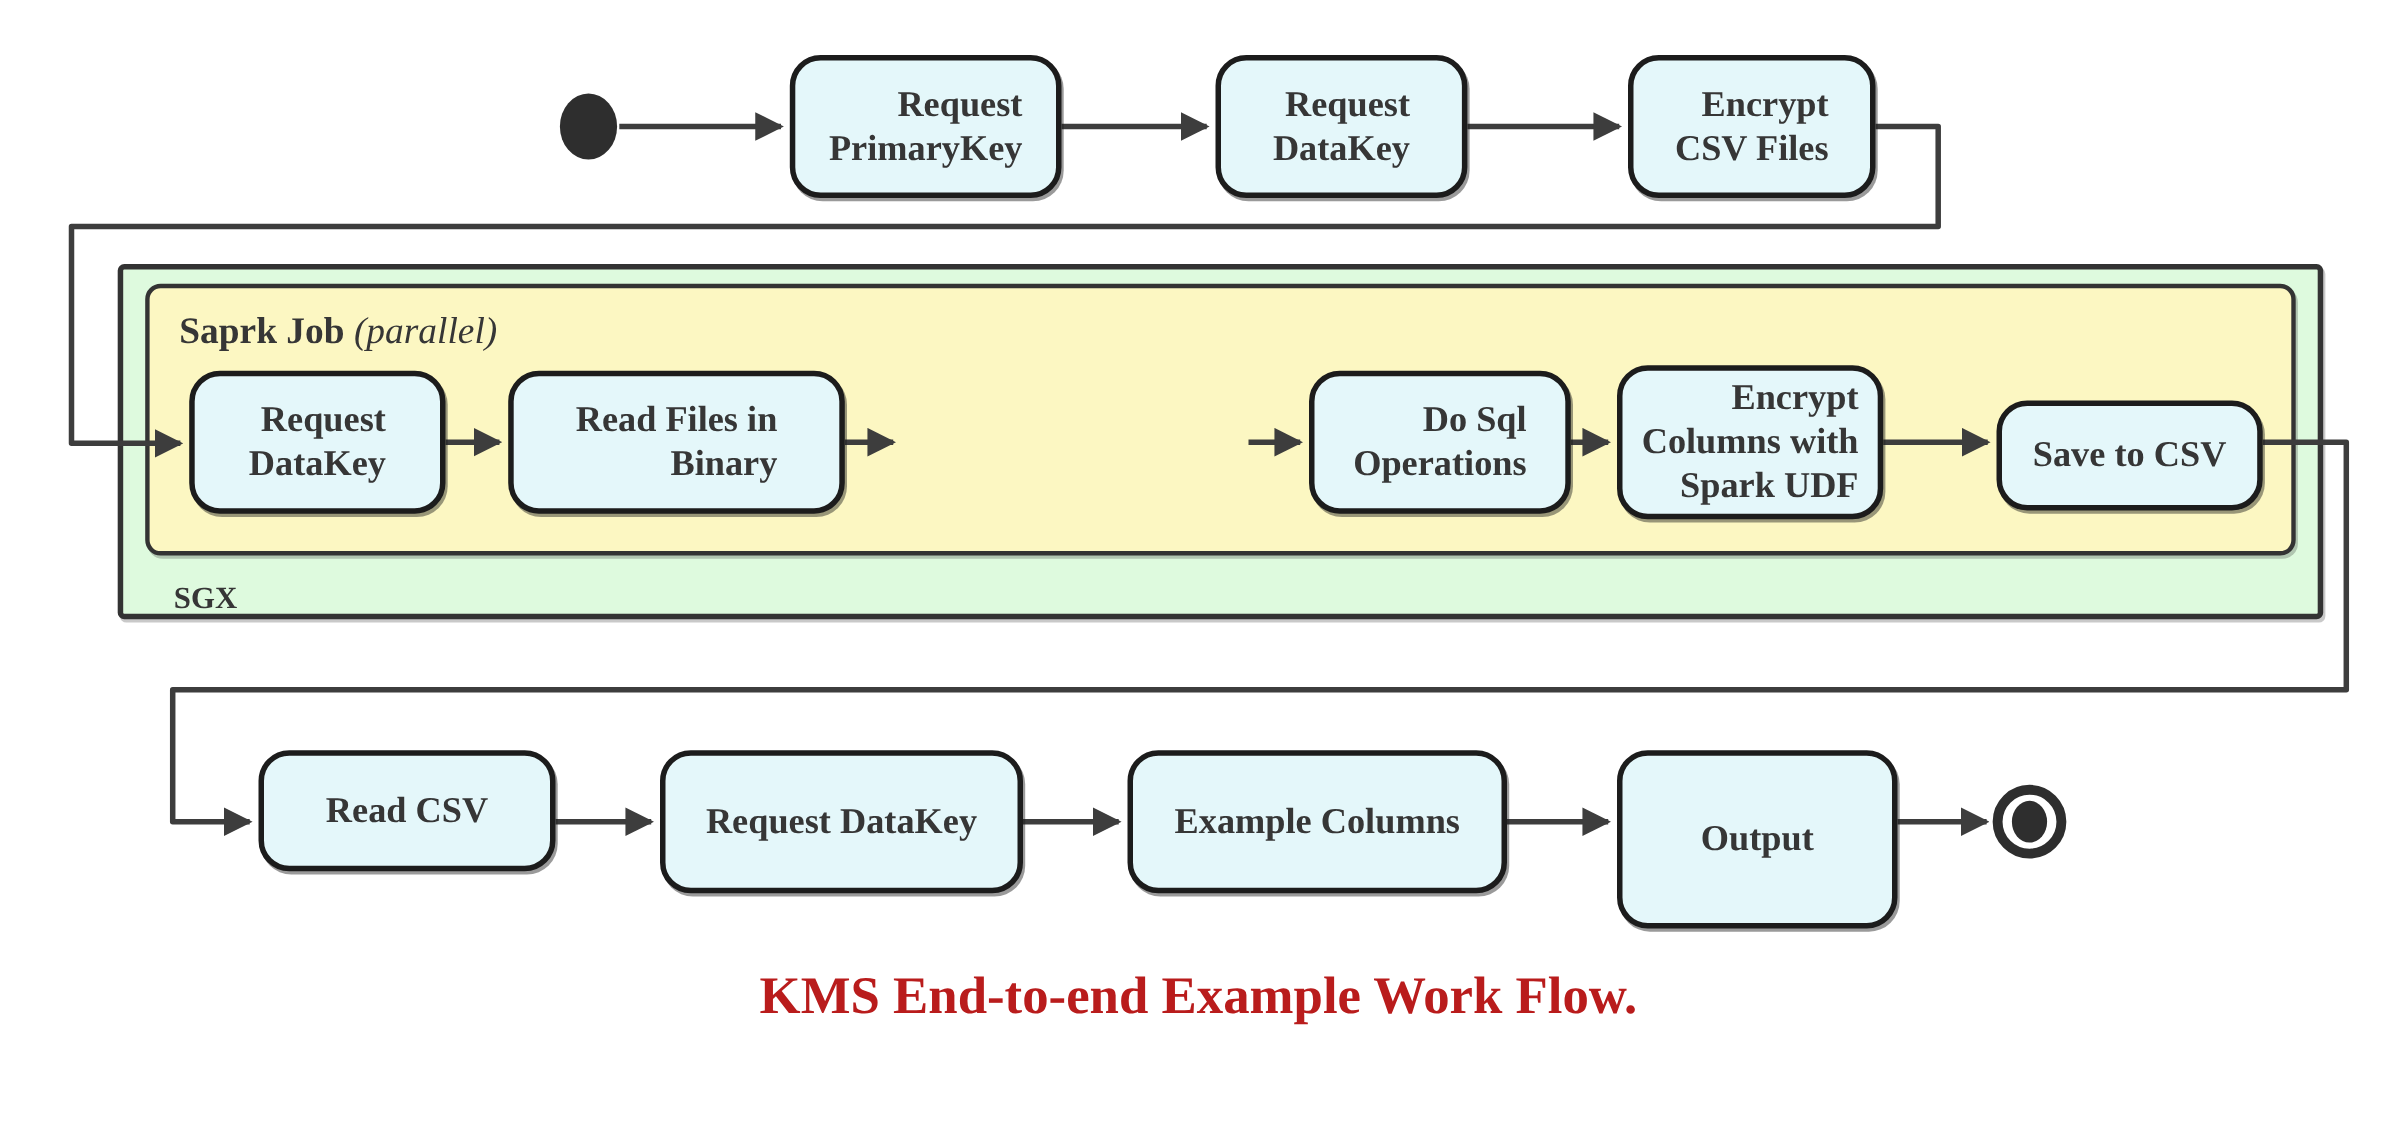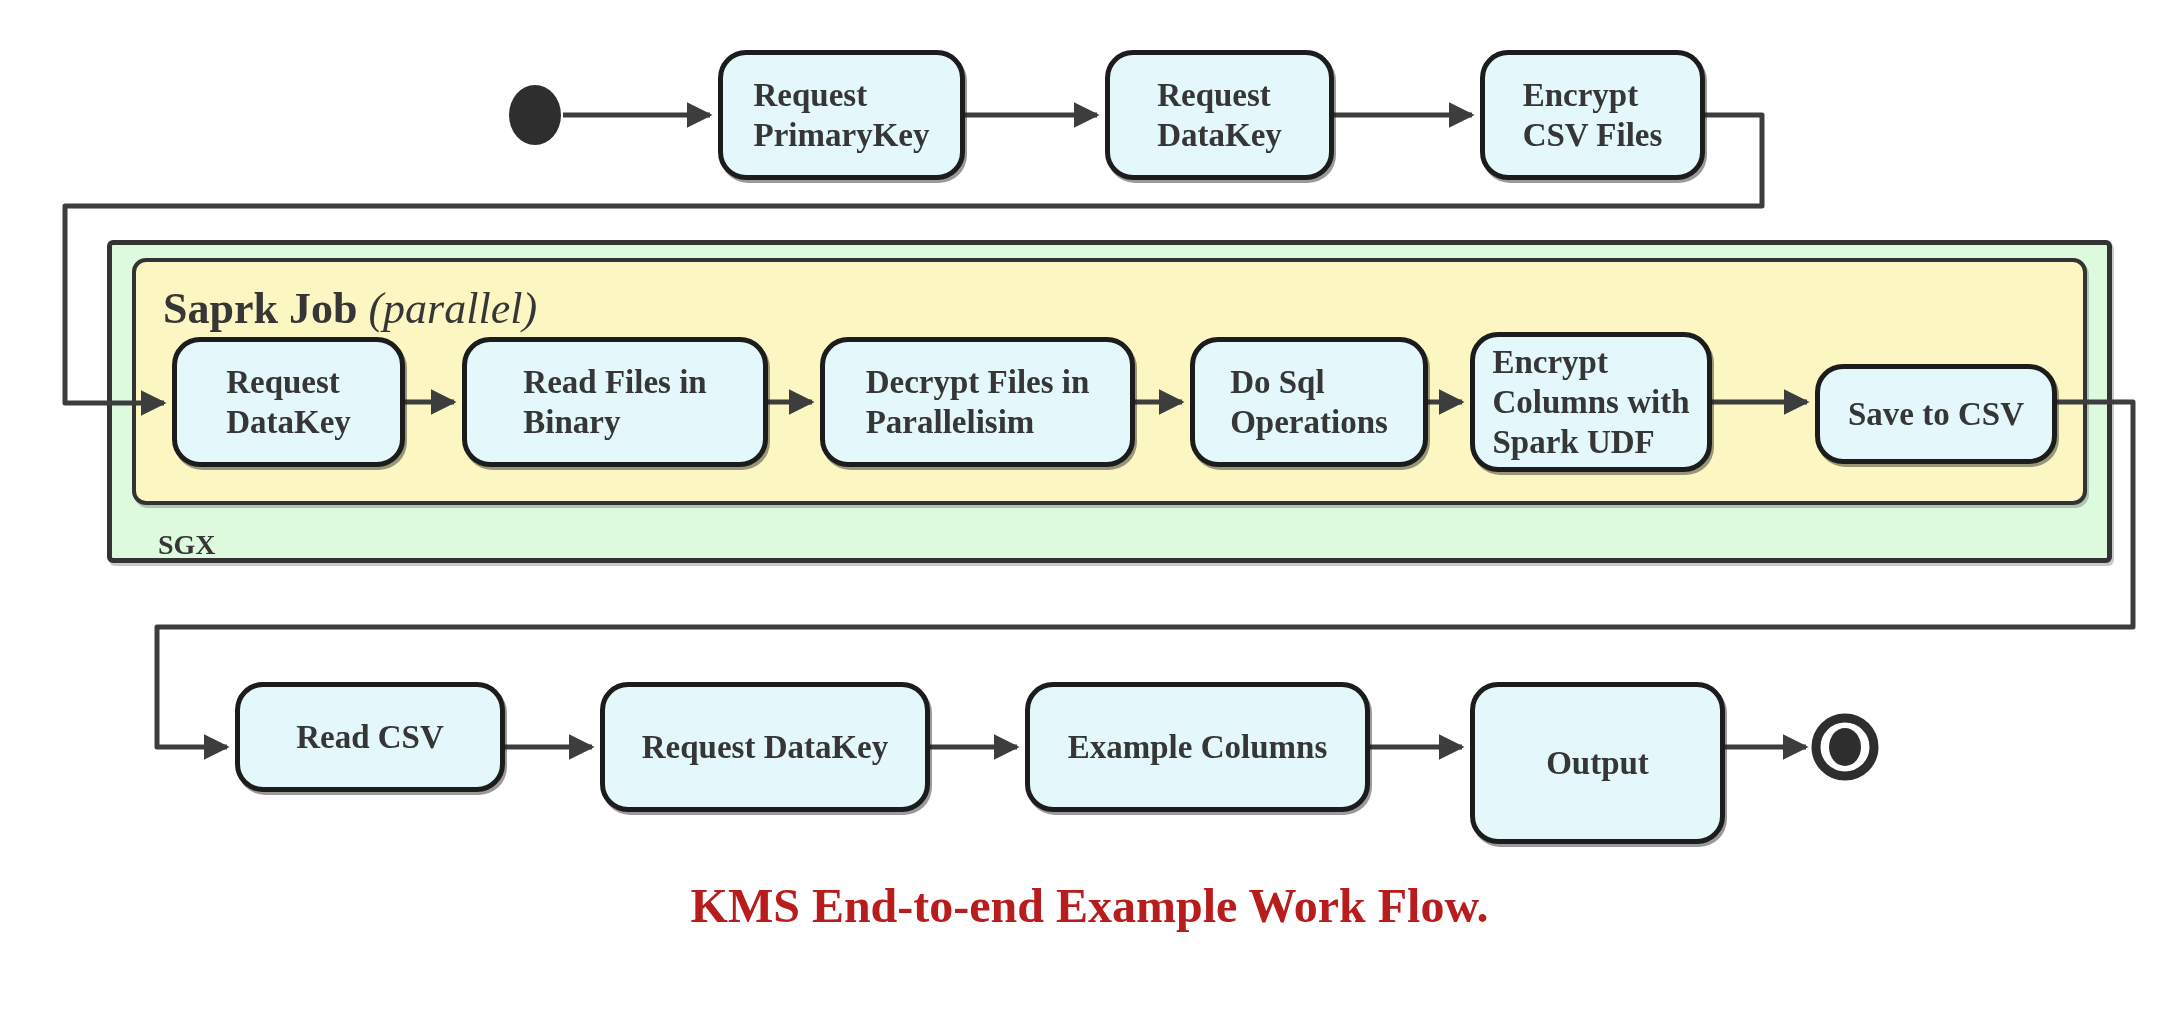--- a/index.html
+++ b/index.html
@@ -39,38 +39,38 @@
   }
   .node{
     position:absolute;
     display:flex;
     align-items:center;
     justify-content:center;
     background:var(--node-fill);
     border:5px solid var(--node-border);
     border-radius:28px;
     box-shadow:2px 3px 0 rgba(30,30,30,0.45);
-    text-align:left;
+    text-align:right;
   }
   .node span{
     white-space:pre-line;
     font-weight:bold;
     font-size:33px;
     line-height:1.22;
     color:var(--text);
     padding:0 8px;
   }
   .zone-label{
     position:absolute;
     color:var(--text);
     font-weight:bold;
   }
   .zone-label.spark{
     left:163px;top:283px;
-    font-size:44px;
+    font-size:34px;
   }
   .zone-label.spark .qual{
     font-weight:normal;
     font-style:italic;
   }
   .zone-label.sgx{
     left:158px;top:493px;
     font-size:28px;
     margin-top:36px;
   }
@@ -148,24 +148,20 @@
   </div>
 
   <div class="node" style="left:172px;top:337px;width:233px;height:130px">
     <span>Request
 DataKey</span>
   </div>
   <div class="node" style="left:462px;top:337px;width:306px;height:130px">
     <span>Read Files in
 Binary</span>
   </div>
-  <div class="node" style="left:820px;top:337px;width:315px;height:130px">
-    <span>Decrypt Files in
-Parallelisim</span>
-  </div>
   <div class="node" style="left:1190px;top:337px;width:238px;height:130px">
     <span>Do Sql
 Operations</span>
   </div>
   <div class="node" style="left:1470px;top:332px;width:242px;height:140px">
     <span>Encrypt
 Columns with
 Spark UDF</span>
   </div>
   <div class="node" style="left:1815px;top:364px;width:242px;height:100px">

